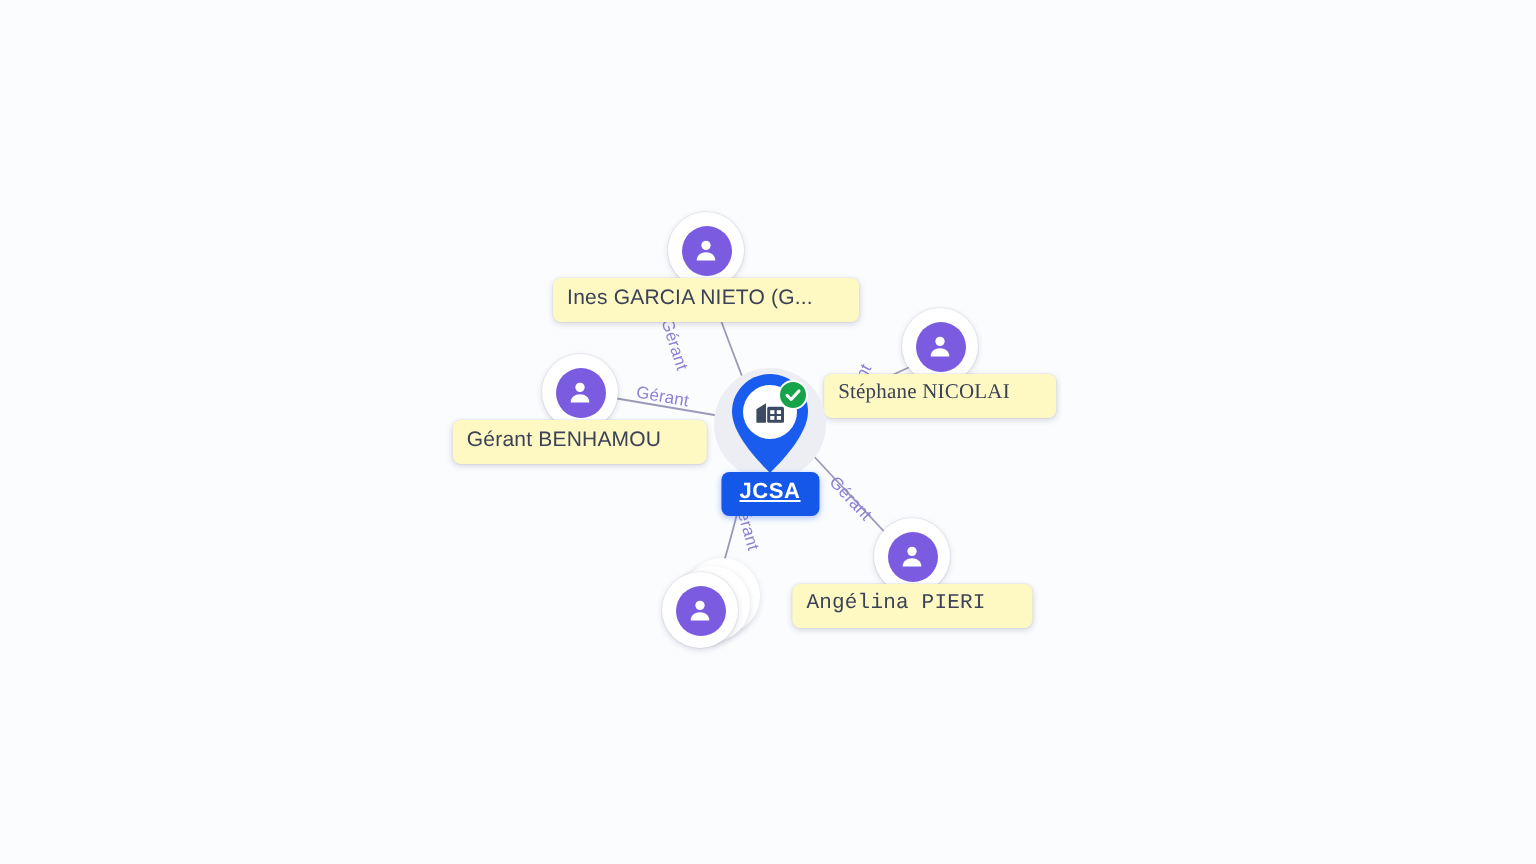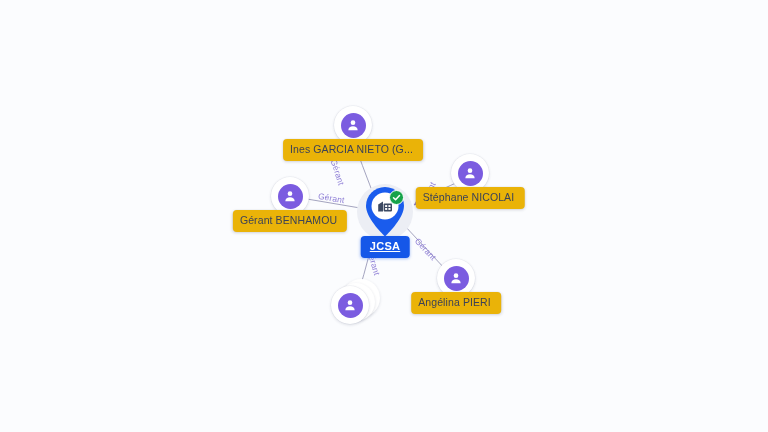--- a/index.html
+++ b/index.html
@@ -73,25 +73,25 @@
     box-shadow: 0 1px 3px rgba(40,45,80,0.15);
     box-sizing: border-box;
   }
   .stack-1 { left: 11px; top: -7px; }
   .stack-2 { left: 6px;  top: -3.5px; }
 
   
   .name-pill {
     position: absolute;
     white-space: nowrap;
-    background: #eab308;
+    background: #fef9c3;
     color: #3c4257;
     font-size: 10.5px;
     line-height: 1;
-    padding: 5px 10px 6px 7px;
+    padding: 5px 23px 6px 7px;
     border-radius: 4px;
     box-shadow: 0 1px 3px rgba(40,45,80,0.18), 0 0 0 0.5px rgba(130,135,165,0.08);
     transform: translate(-50%, 0);
     letter-spacing: 0.1px;
   }
 
   
   #company-node {
     position: absolute;
     transform: translate(-50%, -50%);
@@ -212,21 +212,21 @@
   <div class="person-node" style="left:470px; top:173px;">
     <div class="avatar-ring">
       <div class="avatar-inner">
         <svg width="14" height="14" viewBox="0 0 24 24" fill="#ffffff">
           <circle cx="12" cy="8" r="4"></circle>
           <path d="M4 21c0-4.4 3.6-7 8-7s8 2.6 8 7z"></path>
         </svg>
       </div>
     </div>
   </div>
-  <div class="name-pill" style="left:470px; top:187px;">Stéphane NICOLAI</div>
+  <div class="name-pill" style="left:470px; top:187px;font-family:Liberation Serif, serif;">Stéphane NICOLAI</div>
 
   <div class="person-node" style="left:290px; top:196px;">
     <div class="avatar-ring">
       <div class="avatar-inner">
         <svg width="14" height="14" viewBox="0 0 24 24" fill="#ffffff">
           <circle cx="12" cy="8" r="4"></circle>
           <path d="M4 21c0-4.4 3.6-7 8-7s8 2.6 8 7z"></path>
         </svg>
       </div>
     </div>
@@ -236,21 +236,21 @@
   <div class="person-node" style="left:456px; top:278px;">
     <div class="avatar-ring">
       <div class="avatar-inner">
         <svg width="14" height="14" viewBox="0 0 24 24" fill="#ffffff">
           <circle cx="12" cy="8" r="4"></circle>
           <path d="M4 21c0-4.4 3.6-7 8-7s8 2.6 8 7z"></path>
         </svg>
       </div>
     </div>
   </div>
-  <div class="name-pill" style="left:456px; top:292px;">Angélina PIERI</div>
+  <div class="name-pill" style="left:456px; top:292px;font-family:Liberation Mono, monospace;">Angélina PIERI</div>
 
   <div class="person-node" style="left:350px; top:305px;">
     <div class="stack-card stack-1"></div>
     <div class="stack-card stack-2"></div>
     <div class="avatar-ring">
       <div class="avatar-inner">
         <svg width="14" height="14" viewBox="0 0 24 24" fill="#ffffff">
           <circle cx="12" cy="8" r="4"></circle>
           <path d="M4 21c0-4.4 3.6-7 8-7s8 2.6 8 7z"></path>
         </svg>

